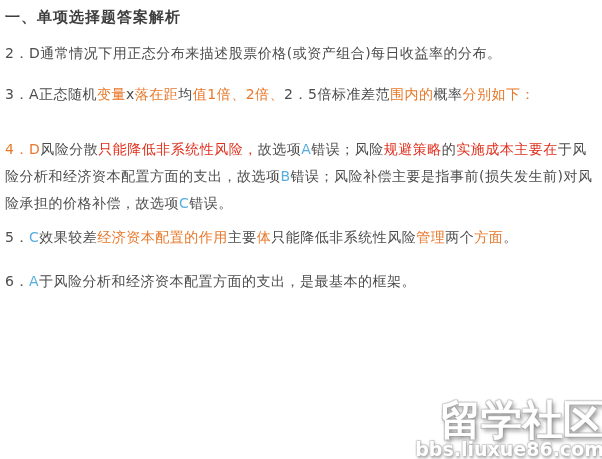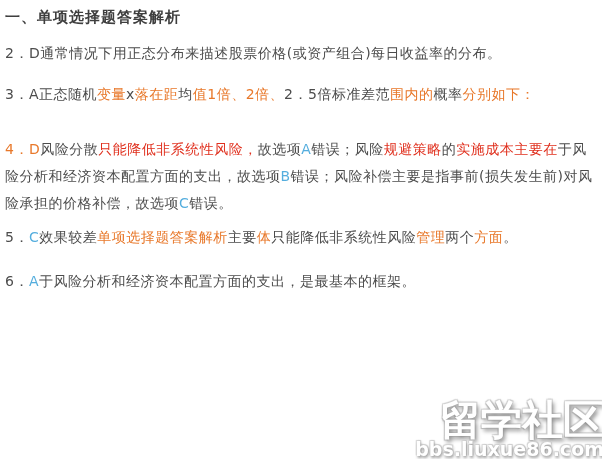--- a/index.html
+++ b/index.html
@@ -91,21 +91,21 @@
 
   <p class="para gap-md"><span class="c-dark">2．D通常情况下用正态分布来描述股票价格(或资产组合)每日收益率的分布。</span></p>
 
   <p class="para gap-lg"><span class="c-dark">3．A正态随机</span><span class="c-orange">变量</span><span class="c-dark">x</span><span class="c-orange">落在距</span><span class="c-dark">均</span><span class="c-orange">值1倍、2倍、</span><span class="c-dark">2．5倍标准差范</span><span class="c-orange">围内的</span><span class="c-dark">概率</span><span class="c-orange">分别如下：</span></p>
 
   <div class="formulas">
   </div>
 
   <p class="para gap-sm"><span class="c-orange">4．</span><span class="c-orange">D</span><span class="c-dark">风险分散</span><span class="c-red">只能降低非系统性风险，</span><span class="c-dark">故选项</span><span class="c-blue">A</span><span class="c-dark">错误；风险</span><span class="c-red">规避策略</span><span class="c-dark">的</span><span class="c-red">实施成本主要在</span><span class="c-dark">于风险分析和经济资本配置方面的支出，故选项</span><span class="c-blue">B</span><span class="c-dark">错误；风险补偿主要是指事前(损失发生前)对风险承担的价格补偿，故选项</span><span class="c-blue">C</span><span class="c-dark">错误。</span></p>
 
-  <p class="para gap-xl"><span class="c-dark">5．</span><span class="c-blue">C</span><span class="c-dark">效果较差</span><span class="c-orange">单项选择题答案解析</span><span class="c-dark">主要</span><span class="c-orange">体</span><span class="c-dark">只能降低非系统性风险</span><span class="c-orange">管理</span><span class="c-dark">两个</span><span class="c-orange">方面</span><span class="c-dark">。</span></p>
+  <p class="para gap-xl"><span class="c-dark">5．</span><span class="c-blue">C</span><span class="c-dark">效果较差</span><span class="c-orange">经济资本配置的作用</span><span class="c-dark">主要</span><span class="c-orange">体</span><span class="c-dark">只能降低非系统性风险</span><span class="c-orange">管理</span><span class="c-dark">两个</span><span class="c-orange">方面</span><span class="c-dark">。</span></p>
 
   <p class="para"><span class="c-dark">6．</span><span class="c-blue">A</span><span class="c-dark">于风险分析和经济资本配置方面的支出，是最基本的框架。</span></p>
 
   <div class="watermark">
     <div class="wm-cn">留学社区</div>
     <div class="wm-url">bbs.liuxue86.com</div>
   </div>
 
 </div>
 

